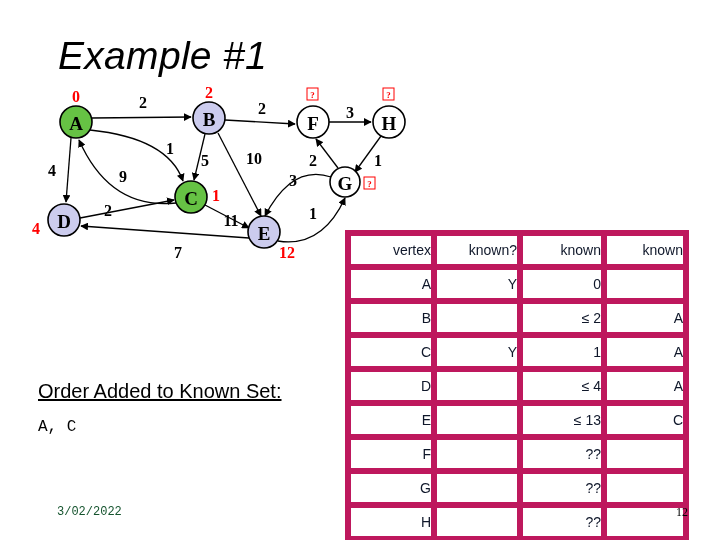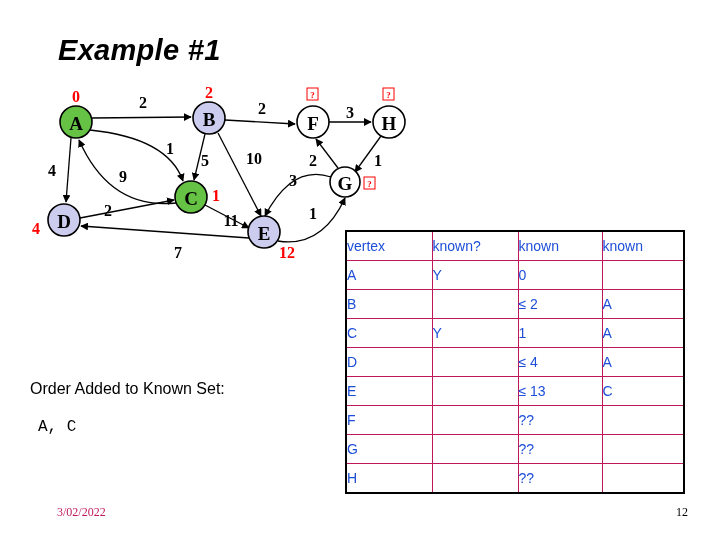--- a/index.html
+++ b/index.html
@@ -23,22 +23,22 @@
     height: 540px;
   }
 
   
   #slide-title {
     position: absolute;
     left: 58px;
     top: 34px;
     font-family: "Liberation Sans", sans-serif;
     font-style: italic;
-    font-size: 29px;
-    font-weight: 700;
+    font-size: 39px;
+    font-weight: 400;
     letter-spacing: 0.3px;
     color: #000000;
     white-space: nowrap;
   }
 
   
   #graph-area {
     position: absolute;
     left: 0px;
     top: 70px;
@@ -93,24 +93,25 @@
     font-weight: bold;
     font-size: 9px;
     fill: #ff0000;
     text-anchor: middle;
     dominant-baseline: central;
   }
 
   
   #order-heading {
     position: absolute;
-    left: 30px;
+    left: 38px;
     top: 380px;
     font-family: "Liberation Sans", sans-serif;
-    font-size: 16px;
+    font-size: 20px;
+    text-decoration: underline;
     white-space: nowrap;
   }
   #order-value {
     position: absolute;
     left: 38px;
     top: 418px;
     font-family: Liberation Mono, monospace;
     font-size: 16px;
     white-space: nowrap;
   }
@@ -121,42 +122,42 @@
     left: 345px;
     top: 230px;
     width: 338px;
     border-collapse: collapse;
     border: 2px solid #000000;
     background: #ffffff;
     table-layout: fixed;
   }
   #vertex-table th,
   #vertex-table td {
-    border: 1px solid #be185d;
+    border: 6px solid #be185d;
     font-family: "Liberation Sans", sans-serif;
     font-size: 14px;
     font-weight: 400;
-    text-align: left;
+    text-align: right;
     height: 28px;
     padding: 0;
-    color: #1d4ed8;
+    color: #0f172a;
   }
   #vertex-table col.c-vertex { width: 86px; }
   #vertex-table col.c-known  { width: 86px; }
   #vertex-table col.c-cost   { width: 84px; }
   #vertex-table col.c-path   { width: 82px; }
 
   
   #footer-date {
     position: absolute;
     left: 57px;
     top: 505px;
-    font-family: Liberation Serif, serif;
+    font-family: Liberation Mono, monospace;
     font-size: 12px;
-    color: #be185d;
+    color: #14532d;
   }
   #footer-page {
     position: absolute;
     left: 676px;
     top: 505px;
     font-family: "Liberation Serif", serif;
     font-size: 12px;
     color: #000000;
   }
 </style>

